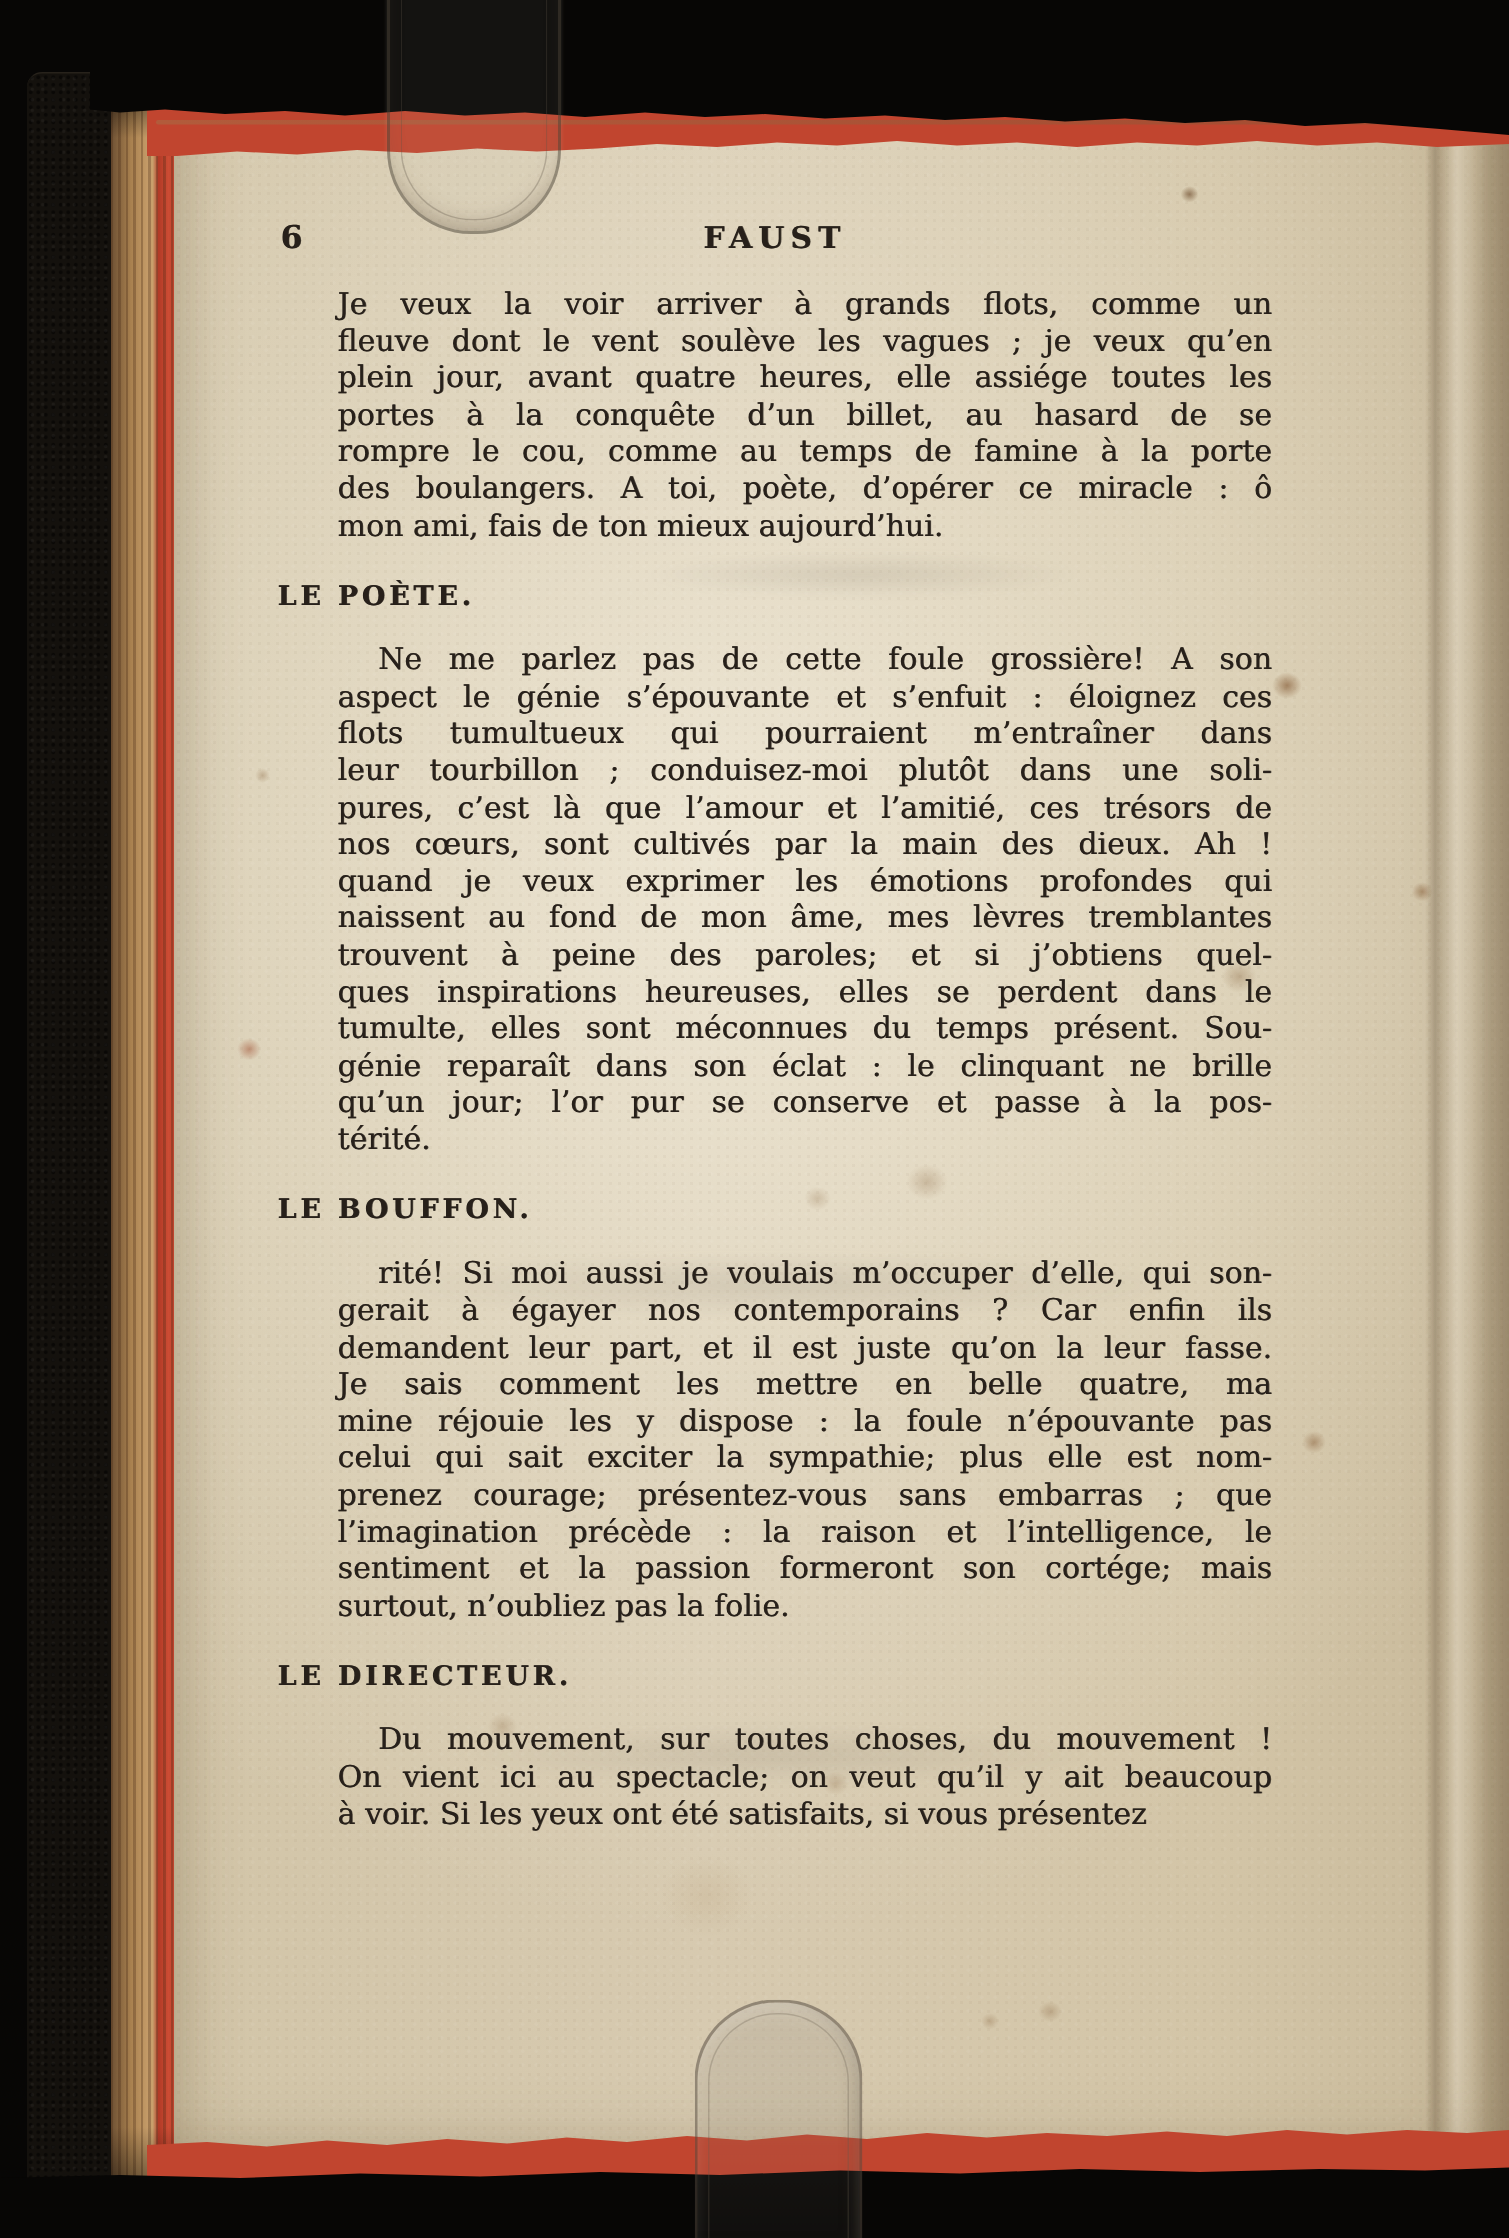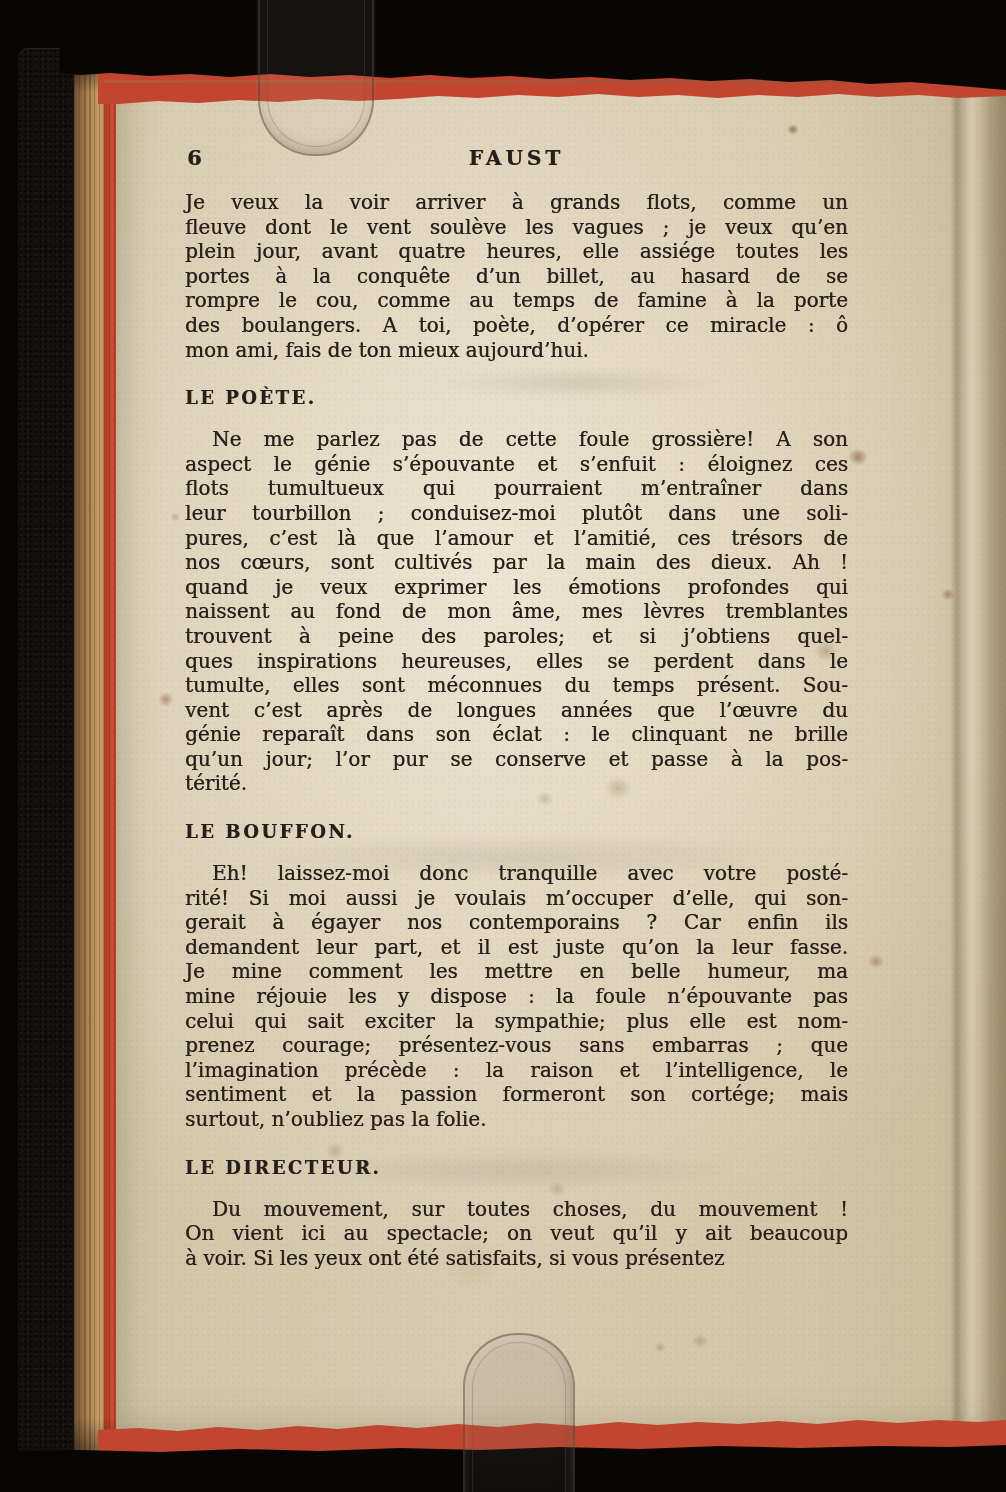--- a/index.html
+++ b/index.html
@@ -56,21 +56,21 @@
     border:1.6px solid rgba(100,90,76,.28);border-bottom:none;border-radius:46px 46px 0 0;}
 
   
   .textcol{position:absolute;left:69px;top:0;width:663px;padding-top:110px;color:#27201a;
     font-size:20px;line-height:24.6px;text-shadow:.4px 0 0 rgba(39,32,26,.75);}
   .pagehead{position:relative;height:26px;margin-bottom:18px;text-align:center;}
   .pagenum{position:absolute;left:2px;top:0;font-weight:bold;font-size:21px;}
   .runtitle{font-weight:bold;font-size:20px;letter-spacing:4px;}
   .speaker{margin:24px 0 18px;text-align:left;font-size:18px;line-height:23px;
     font-weight:bold;letter-spacing:2.5px;}
-  .tline{text-align:justify;text-align-last:justify;white-space:normal;}
+  .tline{text-align:justify;text-align-last:justify;white-space:normal;margin-left:40px;}
   .tline-last{text-align-last:left;}
   .para-indent .tline:first-child{text-indent:27px;}
 
   
   .stain{position:absolute;border-radius:50%;pointer-events:none;}
   .smudge{position:absolute;pointer-events:none;filter:blur(3px);
     background:radial-gradient(ellipse at center,rgba(118,108,92,.16),rgba(118,108,92,0) 70%);}
 </style>
 </head>
 <body>
@@ -127,35 +127,33 @@
             <div class="tline">aspect le génie s’épouvante et s’enfuit : éloignez ces</div>
             <div class="tline">flots tumultueux qui pourraient m’entraîner dans</div>
             <div class="tline">leur tourbillon ; conduisez-moi plutôt dans une soli-</div>
             <div class="tline">pures, c’est là que l’amour et l’amitié, ces trésors de</div>
             <div class="tline">nos cœurs, sont cultivés par la main des dieux. Ah !</div>
             <div class="tline">quand je veux exprimer les émotions profondes qui</div>
             <div class="tline">naissent au fond de mon âme, mes lèvres tremblantes</div>
             <div class="tline">trouvent à peine des paroles; et si j’obtiens quel-</div>
             <div class="tline">ques inspirations heureuses, elles se perdent dans le</div>
             <div class="tline">tumulte, elles sont méconnues du temps présent. Sou-</div>
-            <div class="tline">vent c’est après de longues années que l’œuvre du</div>
             <div class="tline">génie reparaît dans son éclat : le clinquant ne brille</div>
             <div class="tline">qu’un jour; l’or pur se conserve et passe à la pos-</div>
             <div class="tline tline-last">térité.</div>
           </div>
       </section>
 
       <section>
         <h3 class="speaker">LE BOUFFON.</h3>
         <div class="para para-indent">
-            <div class="tline">Eh! laissez-moi donc tranquille avec votre posté-</div>
             <div class="tline">rité! Si moi aussi je voulais m’occuper d’elle, qui son-</div>
             <div class="tline">gerait à égayer nos contemporains ? Car enfin ils</div>
             <div class="tline">demandent leur part, et il est juste qu’on la leur fasse.</div>
-            <div class="tline">Je mine comment les mettre en belle humeur, ma</div>
+            <div class="tline">Je sais comment les mettre en belle quatre, ma</div>
             <div class="tline">mine réjouie les y dispose : la foule n’épouvante pas</div>
             <div class="tline">celui qui sait exciter la sympathie; plus elle est nom-</div>
             <div class="tline">prenez courage; présentez-vous sans embarras ; que</div>
             <div class="tline">l’imagination précède : la raison et l’intelligence, le</div>
             <div class="tline">sentiment et la passion formeront son cortége; mais</div>
             <div class="tline tline-last">surtout, n’oubliez pas la folie.</div>
           </div>
       </section>
 
       <section>

